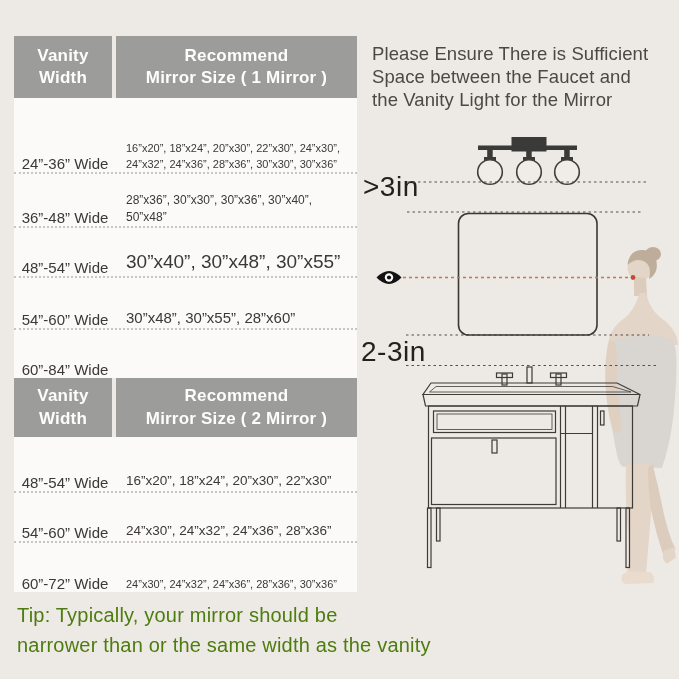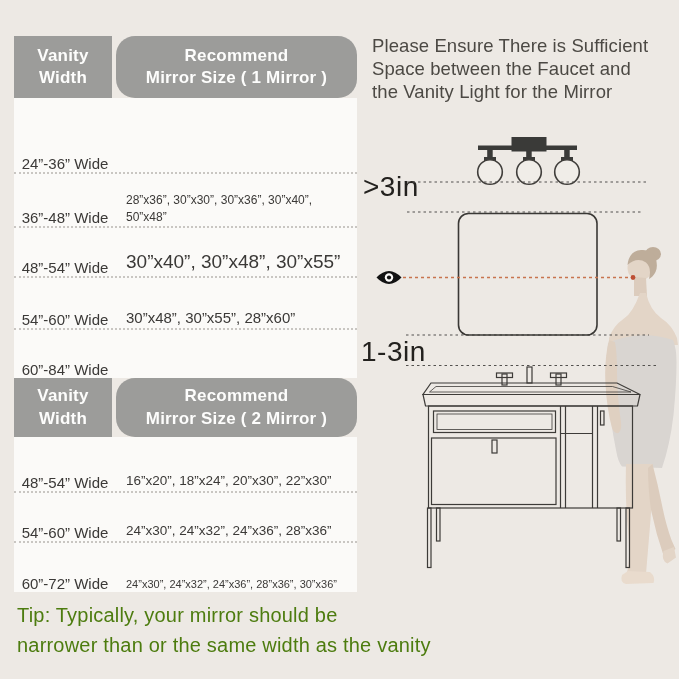--- a/index.html
+++ b/index.html
@@ -14,37 +14,37 @@
   .t1{top:36px;}
   .t2{top:378px;}
   .thead{display:flex;gap:4px;}
   .th{
     background:#9C9C9A;color:#FDFDFC;font-weight:bold;
     display:flex;align-items:center;justify-content:center;
     text-align:center;font-size:17px;line-height:1.3;
     white-space:pre-line;letter-spacing:.2px;
   }
   .t1 .th{height:62px;} .t2 .th{height:59px;}
-  .th.c1{width:98px;} .th.c2{flex:1;border-radius:19px;}
+  .th.c1{width:98px;} .th.c2{flex:1;}
   .tbody{background:#FBFAF8;}
   .trow{display:flex;align-items:flex-end;}
   .trow + .trow{border-top:2px dotted #C9C6C2;}
   .t1 .trow:nth-child(1){height:74px}
   .t1 .trow:nth-child(2){height:52px}
   .t1 .trow:nth-child(3){height:48px}
   .t1 .trow:nth-child(4){height:50px}
   .t1 .trow:nth-child(5){height:48px}
   .t2 .trow:nth-child(1){height:54px}
   .t2 .trow:nth-child(2){height:48px}
   .t2 .trow:nth-child(3){height:49px}
   .cw{width:102px;text-align:center;font-size:15px;flex:none;}
   .cs{flex:1;padding:0 6px 0 10px;font-size:13px;line-height:1.4;}
   
   .headline{
-    position:absolute;left:372px;top:34px;width:302px;
+    position:absolute;left:372px;top:42px;width:302px;
     font-size:18.5px;line-height:23px;color:#4C4944;
     white-space:pre-line;letter-spacing:.1px;
   }
   .gap-label{
     position:absolute;color:#23211E;font-size:28px;letter-spacing:.5px;
     font-family:"Liberation Sans",sans-serif;
   }
   .gap-top{left:363px;top:171px;}
   .gap-bottom{left:361px;top:336px;}
   .tip{
@@ -62,20 +62,21 @@
   <div class="vtable t1">
     <div class="thead">
       <div class="th c1">Vanity
 Width</div>
       <div class="th c2">Recommend
 Mirror Size ( 1 Mirror )</div>
     </div>
     <div class="tbody">
       <div class="trow">
         <div class="cw">24”-36” Wide</div>
+        <div class="cs" style="font-size: 11px;">16”x20”, 18”x24”, 20”x30”, 22”x30”, 24”x30”, 24”x32”, 24”x36”, 28”x36”, 30”x30”, 30”x36”</div>
       </div>
       <div class="trow">
         <div class="cw">36”-48” Wide</div>
         <div class="cs" style="font-size: 12px;">28”x36”, 30”x30”, 30”x36”, 30”x40”, 50”x48”</div>
       </div>
       <div class="trow">
         <div class="cw">48”-54” Wide</div>
         <div class="cs" style="font-size: 19px;">30”x40”, 30”x48”, 30”x55”</div>
       </div>
       <div class="trow">
@@ -109,21 +110,21 @@
         <div class="cs" style="font-size: 11px;">24”x30”, 24”x32”, 24”x36”, 28”x36”, 30”x36”</div>
       </div>
     </div>
   </div>
 
   <div class="headline">Please Ensure There is Sufficient
 Space between the Faucet and
 the Vanity Light for the Mirror</div>
 
   <div class="gap-label gap-top">&gt;3in</div>
-  <div class="gap-label gap-bottom">1-3in</div>
+  <div class="gap-label gap-bottom">2-3in</div>
 
   <svg class="illustration" width="319" height="492" viewBox="360 122 319 492">
 
     <g opacity="0.95">
       <ellipse cx="653" cy="254" rx="8" ry="7" fill="#BCAA97"></ellipse>
       <circle cx="640" cy="268" r="12.5" fill="#E3D4C6"></circle>
       <path d="M627.5,265 Q629,251 641,250 Q653,249 656,259 Q658,267 655.5,272 Q653,277 649,279 Q652,268 646,262.5 Q637,256.5 627.5,265 Z" fill="#BCAA97"></path>
       <path d="M634,277 L646,278 L647,296 L634,296 Z" fill="#DCCBBB"></path>
       <path d="M609,345 L609,338 Q613,326 624,318.5 Q633,312.5 640,293 L646,293 Q650,310 661,318 Q672,325 677,338 L678,345 Z" fill="#E3D4C6"></path>
       <path d="M608,343 Q605.5,362 607.5,386 Q610,421 616,450 Q618,462 622,466.5 L662,468 Q670,445 673.5,415 Q676.5,385 676.5,362 Q676.5,348 673,340 Q640,329 608,343 Z" fill="#D8D4D1"></path>

